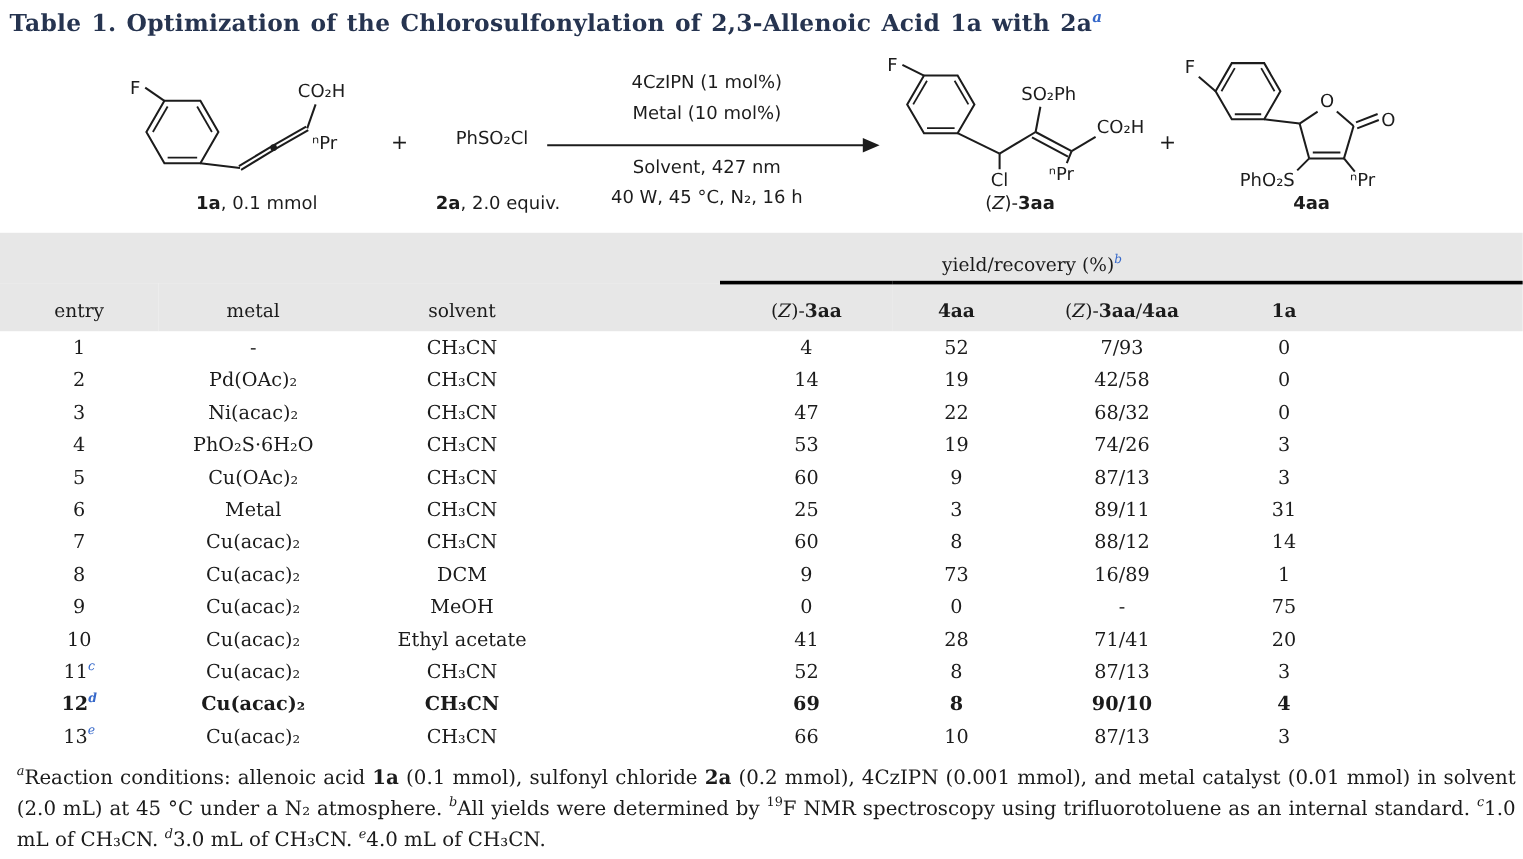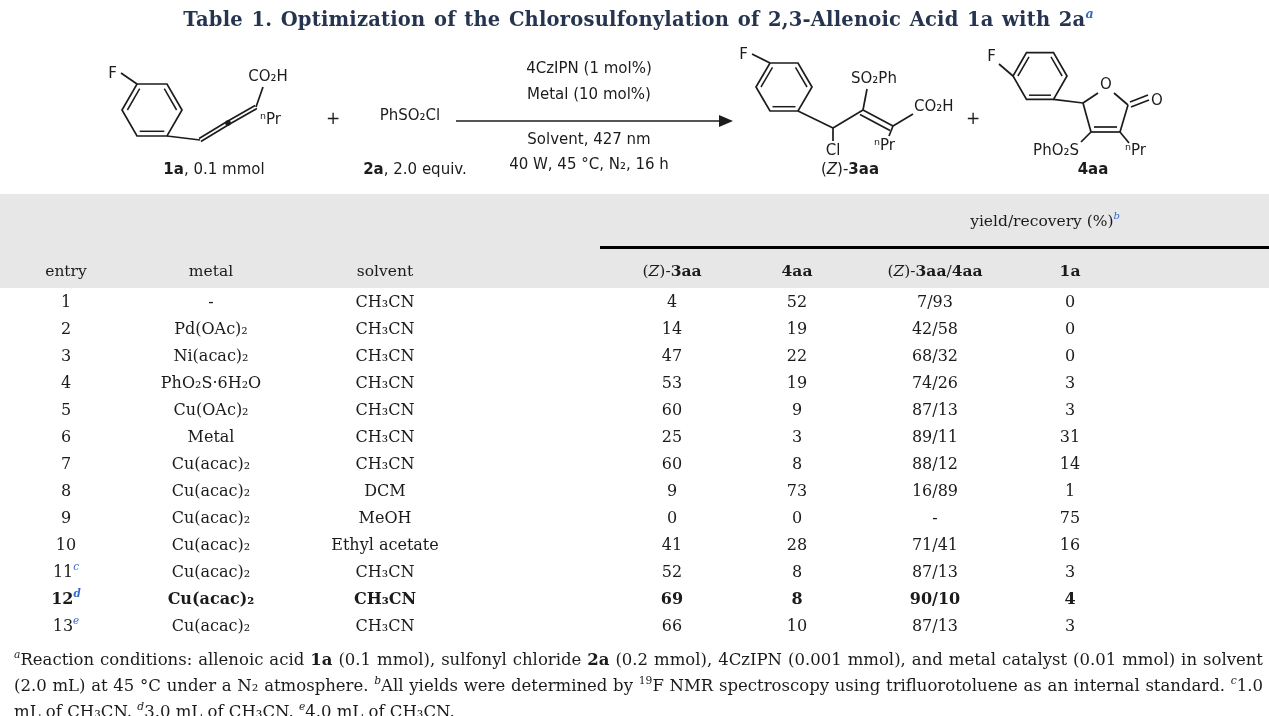--- a/index.html
+++ b/index.html
@@ -7,35 +7,35 @@
     width:1269px;height:716px;overflow:hidden;background:#ffffff;
     font-family:"DejaVu Serif","Liberation Serif",serif;color:#1b1b1b;
   }
   .it{font-style:italic;}
   .bd{font-weight:bold;}
   .blue{color:#3668c9;}
   sup{font-size:0.65em;line-height:0;position:relative;top:-1px;}
 
   .title{
     margin:8px 0 0 8px;font-size:19.5px;font-weight:bold;color:#263450;
-    letter-spacing:0.2px;word-spacing:1.5px;text-align:center;
+    letter-spacing:0.2px;word-spacing:1.5px;
   }
   .scheme{display:block;margin-top:12px;}
   .scheme text{font-family:"DejaVu Sans","Liberation Sans",sans-serif;font-size:15px;fill:#1c1c1c;}
   .scheme .lbl{font-size:15px;}
   .scheme .plus{font-size:17px;}
   .bond{stroke:#1c1c1c;stroke-width:1.7;fill:none;}
   .bond2{stroke:#1c1c1c;stroke-width:1.5;fill:none;}
 
   table.opt{
     border-collapse:collapse;table-layout:fixed;width:1269px;margin-top:1px;
     font-size:16px;
   }
   table.opt th{background:#e7e7e7;font-weight:normal;font-size:15.5px;}
-  .sp-row th{height:36px;vertical-align:bottom;padding:0 0 16px 0;text-align:right;}
+  .sp-row th{height:36px;vertical-align:bottom;padding:0 0 4px 0;}
   .hd-row th{height:31px;vertical-align:bottom;padding:0 0 8px 0;}
   th.span-yield,th.span-ext{border-bottom:3px solid #000;}
   table.opt td{height:27px;padding:0;text-align:center;}
   td.l{text-align:left;}
   td.m{padding-left:48px;}
   td.s{padding-left:72px;}
   tr.bold-row td{font-weight:bold;}
   .footnote{
     margin:8px 6px 0 14px;font-size:16.5px;line-height:26px;text-align:justify;
   }
@@ -266,21 +266,21 @@
         <td></td>
       </tr>
       <tr>
         <td>10</td>
         <td class="l m">Cu(acac)₂</td>
         <td class="l s">Ethyl acetate</td>
         <td></td>
         <td>41</td>
         <td>28</td>
         <td>71/41</td>
-        <td>16</td>
+        <td>20</td>
         <td></td>
       </tr>
       <tr>
         <td>11<sup class="it blue">c</sup></td>
         <td class="l m">Cu(acac)₂</td>
         <td class="l s">CH₃CN</td>
         <td></td>
         <td>52</td>
         <td>8</td>
         <td>87/13</td>

